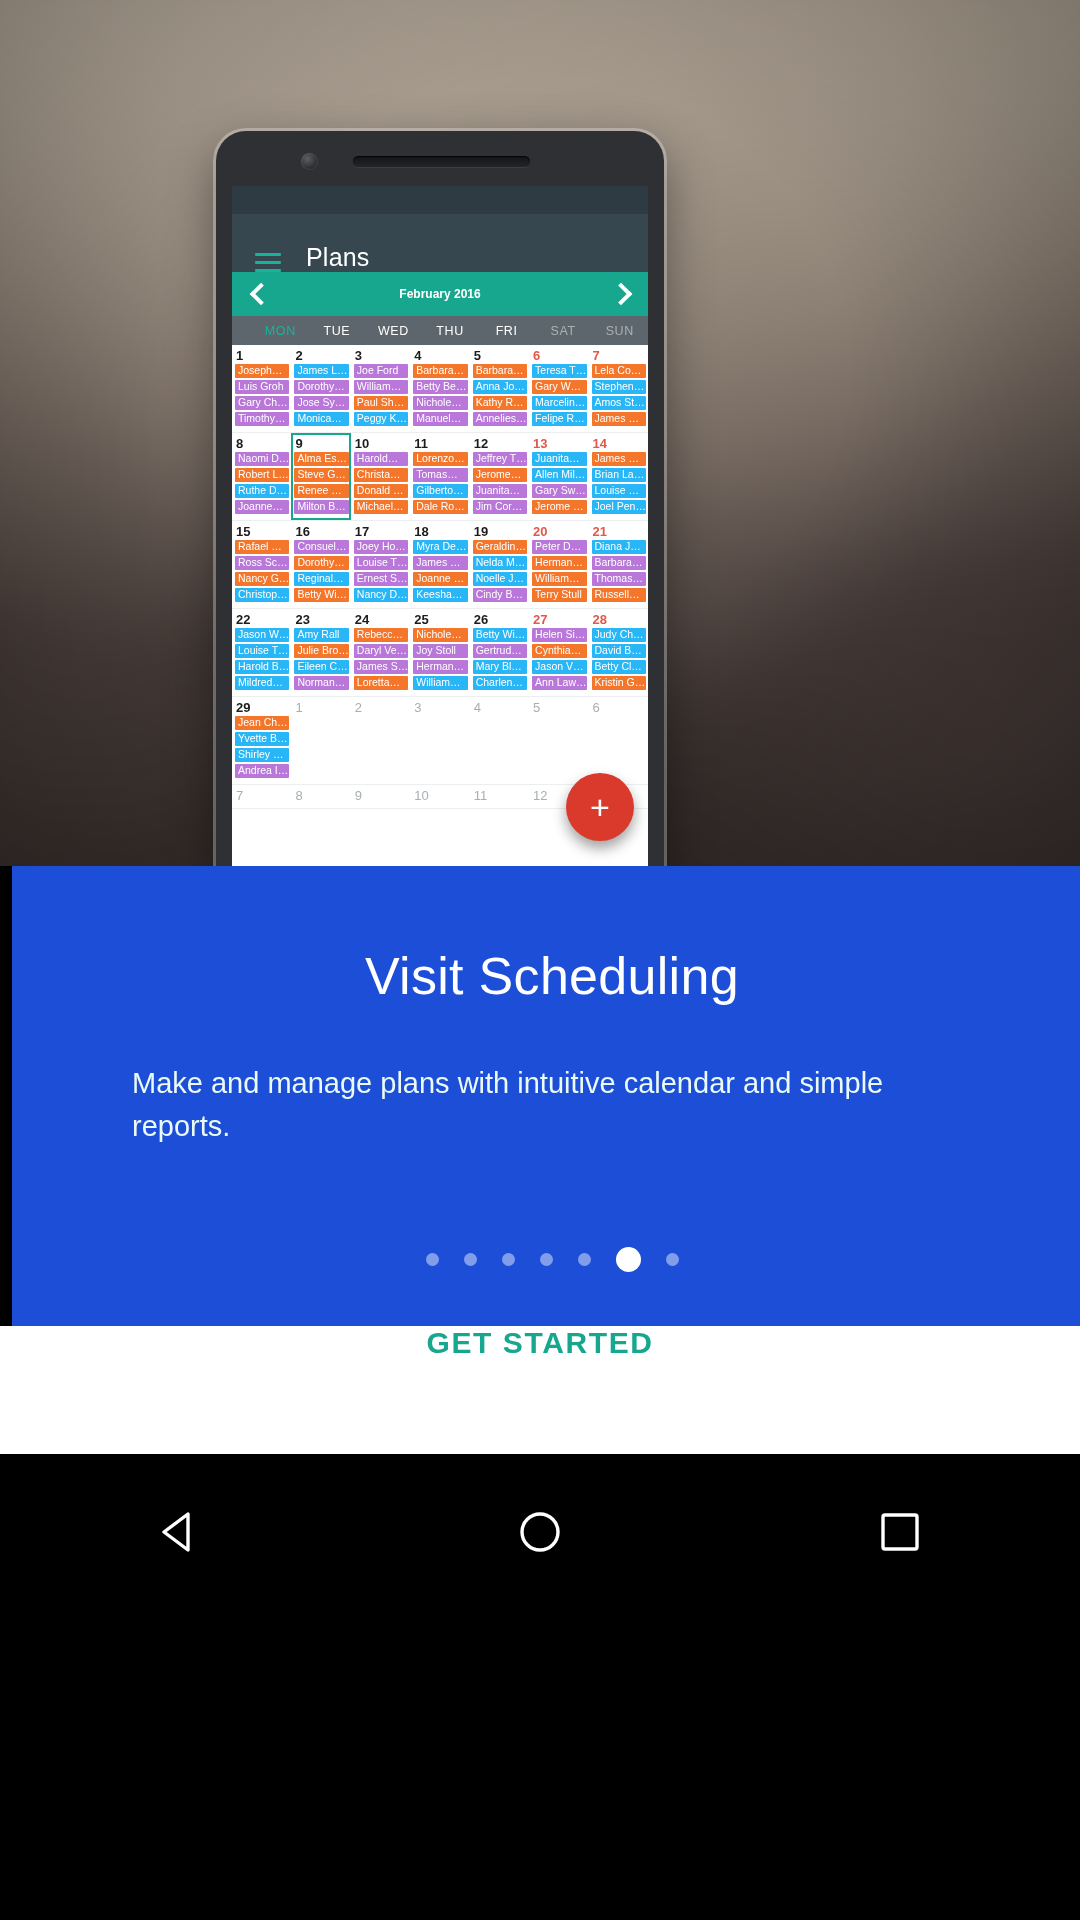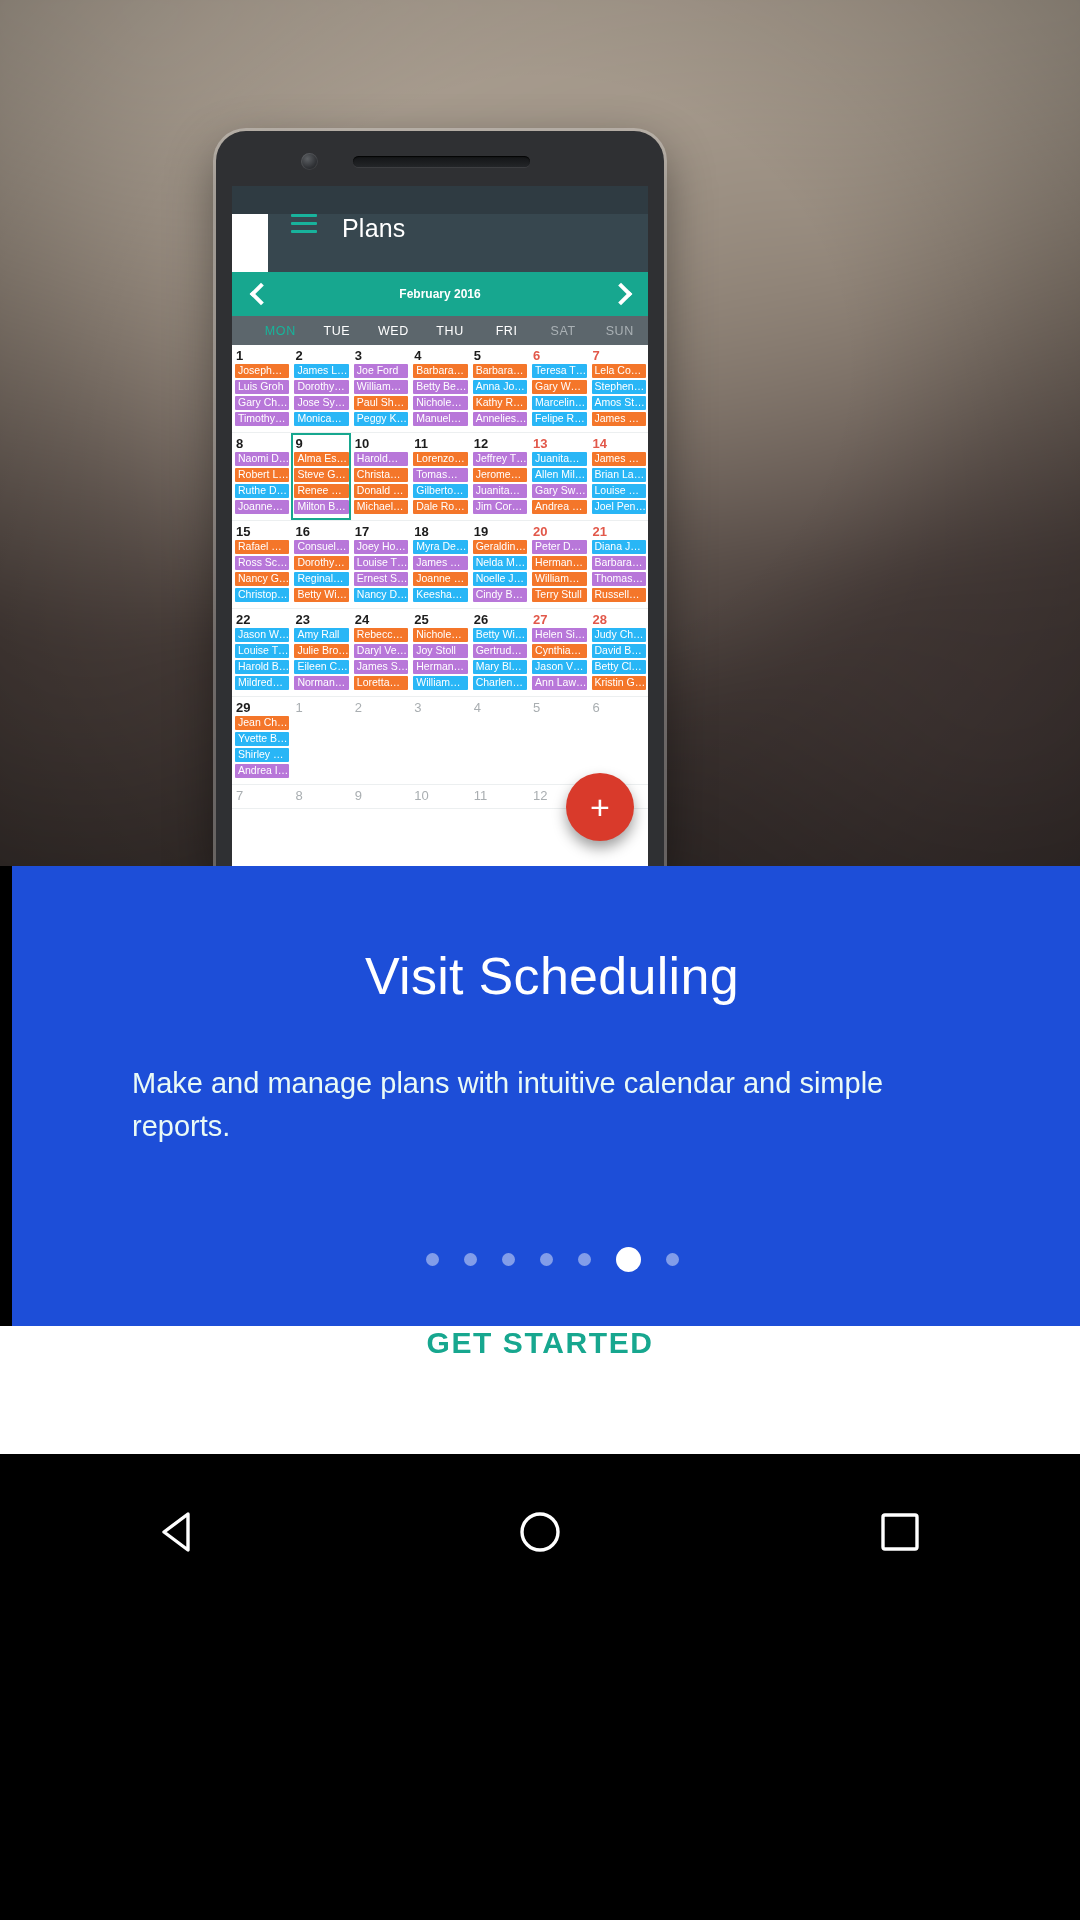--- a/index.html
+++ b/index.html
@@ -29,21 +29,21 @@
        background:radial-gradient(circle at 38% 34%,#5c5f63 0%,#303236 58%,#17181a 100%);
        box-shadow:inset 0 0 0 1px rgba(255,255,255,.10);}
   .spk{position:absolute;left:137px;top:25px;width:177px;height:11px;border-radius:6px;
        background:linear-gradient(180deg,#131416,#232528);
        box-shadow:inset 0 1px 1px rgba(0,0,0,.85), 0 1px 0 rgba(255,255,255,.07);}
   .screen{position:absolute;left:16px;top:55px;width:416px;height:680px;
           background:#fff;overflow:hidden;}
 
   
   .statusbar{height:28px;background:#2f3b42;}
-  .toolbar{height:58px;background:#37474f;display:flex;align-items:flex-start;padding:0 0 0 23px;margin-left:36px;}
+  .toolbar{height:58px;background:#37474f;display:flex;align-items:flex-end;padding:0 0 0 23px;}
   .ham{width:26px;height:19px;display:flex;flex-direction:column;justify-content:space-between;flex:0 0 auto;}
   .ham i{display:block;height:3px;background:#18b39c;border-radius:1px;}
   .ttl{color:#fff;font-size:25px;margin-left:25px;letter-spacing:.2px;}
 
   
   .monthbar{height:44px;background:#17a78f;display:flex;align-items:center;
             justify-content:space-between;padding:0 14px;}
   .chev{width:26px;height:26px;position:relative;cursor:pointer;}
   .chev::before{content:"";position:absolute;left:7px;top:5px;width:12px;height:12px;
                 border-left:4px solid #fff;border-bottom:4px solid #fff;}
@@ -222,21 +222,21 @@
             <div class="ev p">Jeffrey T…</div>
             <div class="ev o">Jerome…</div>
             <div class="ev p">Juanita…</div>
             <div class="ev p">Jim Cor…</div>
           </div>
           <div class="dc we">
             <div class="dn">13</div>
             <div class="ev b">Juanita…</div>
             <div class="ev b">Allen Mil…</div>
             <div class="ev p">Gary Sw…</div>
-            <div class="ev o">Andrea L…</div>
+            <div class="ev o">Jerome L…</div>
           </div>
           <div class="dc we">
             <div class="dn">14</div>
             <div class="ev o">James R…</div>
             <div class="ev b">Brian La…</div>
             <div class="ev b">Louise H…</div>
             <div class="ev b">Joel Pen…</div>
           </div>
         </div>
         <div class="wk">

